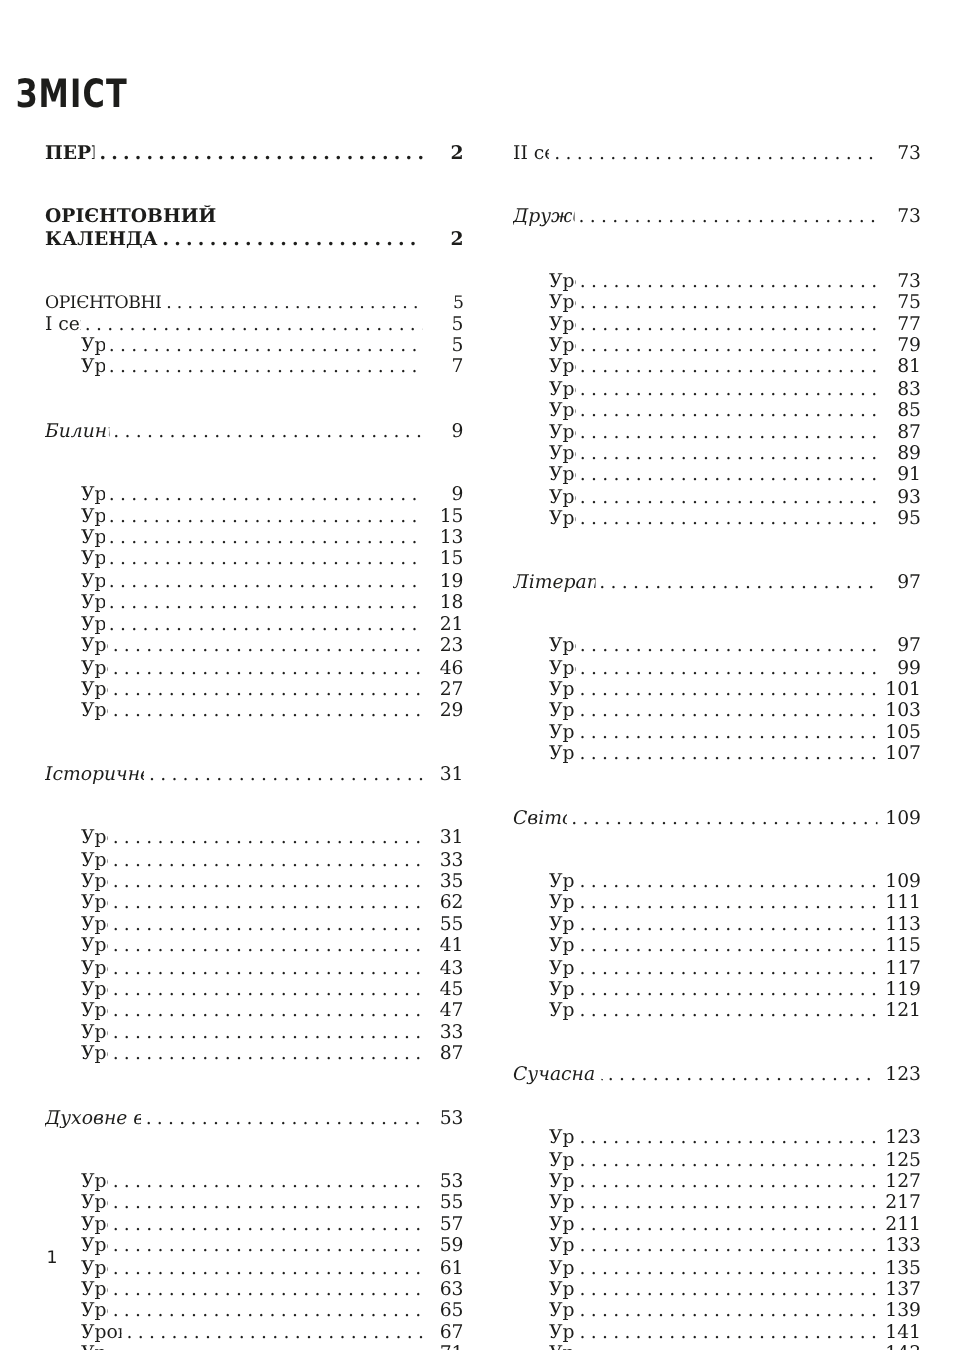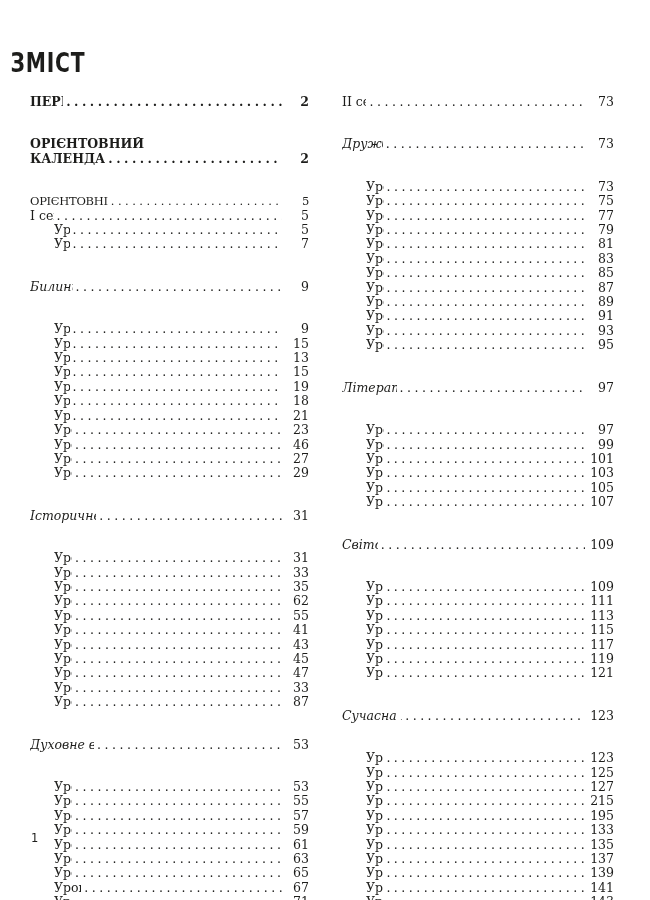--- a/index.html
+++ b/index.html
@@ -481,26 +481,26 @@
           <span class="page">125</span>
         </div>
         <div class="row ind">
           <span class="label">Урок 62</span>
           <span class="dots"></span>
           <span class="page">127</span>
         </div>
         <div class="row ind">
           <span class="label">Урок 63</span>
           <span class="dots"></span>
-          <span class="page">215</span>
+          <span class="page">217</span>
         </div>
         <div class="row ind">
           <span class="label">Урок 64</span>
           <span class="dots"></span>
-          <span class="page">195</span>
+          <span class="page">211</span>
         </div>
         <div class="row ind">
           <span class="label">Урок 65</span>
           <span class="dots"></span>
           <span class="page">133</span>
         </div>
         <div class="row ind">
           <span class="label">Урок 66</span>
           <span class="dots"></span>
           <span class="page">135</span>

